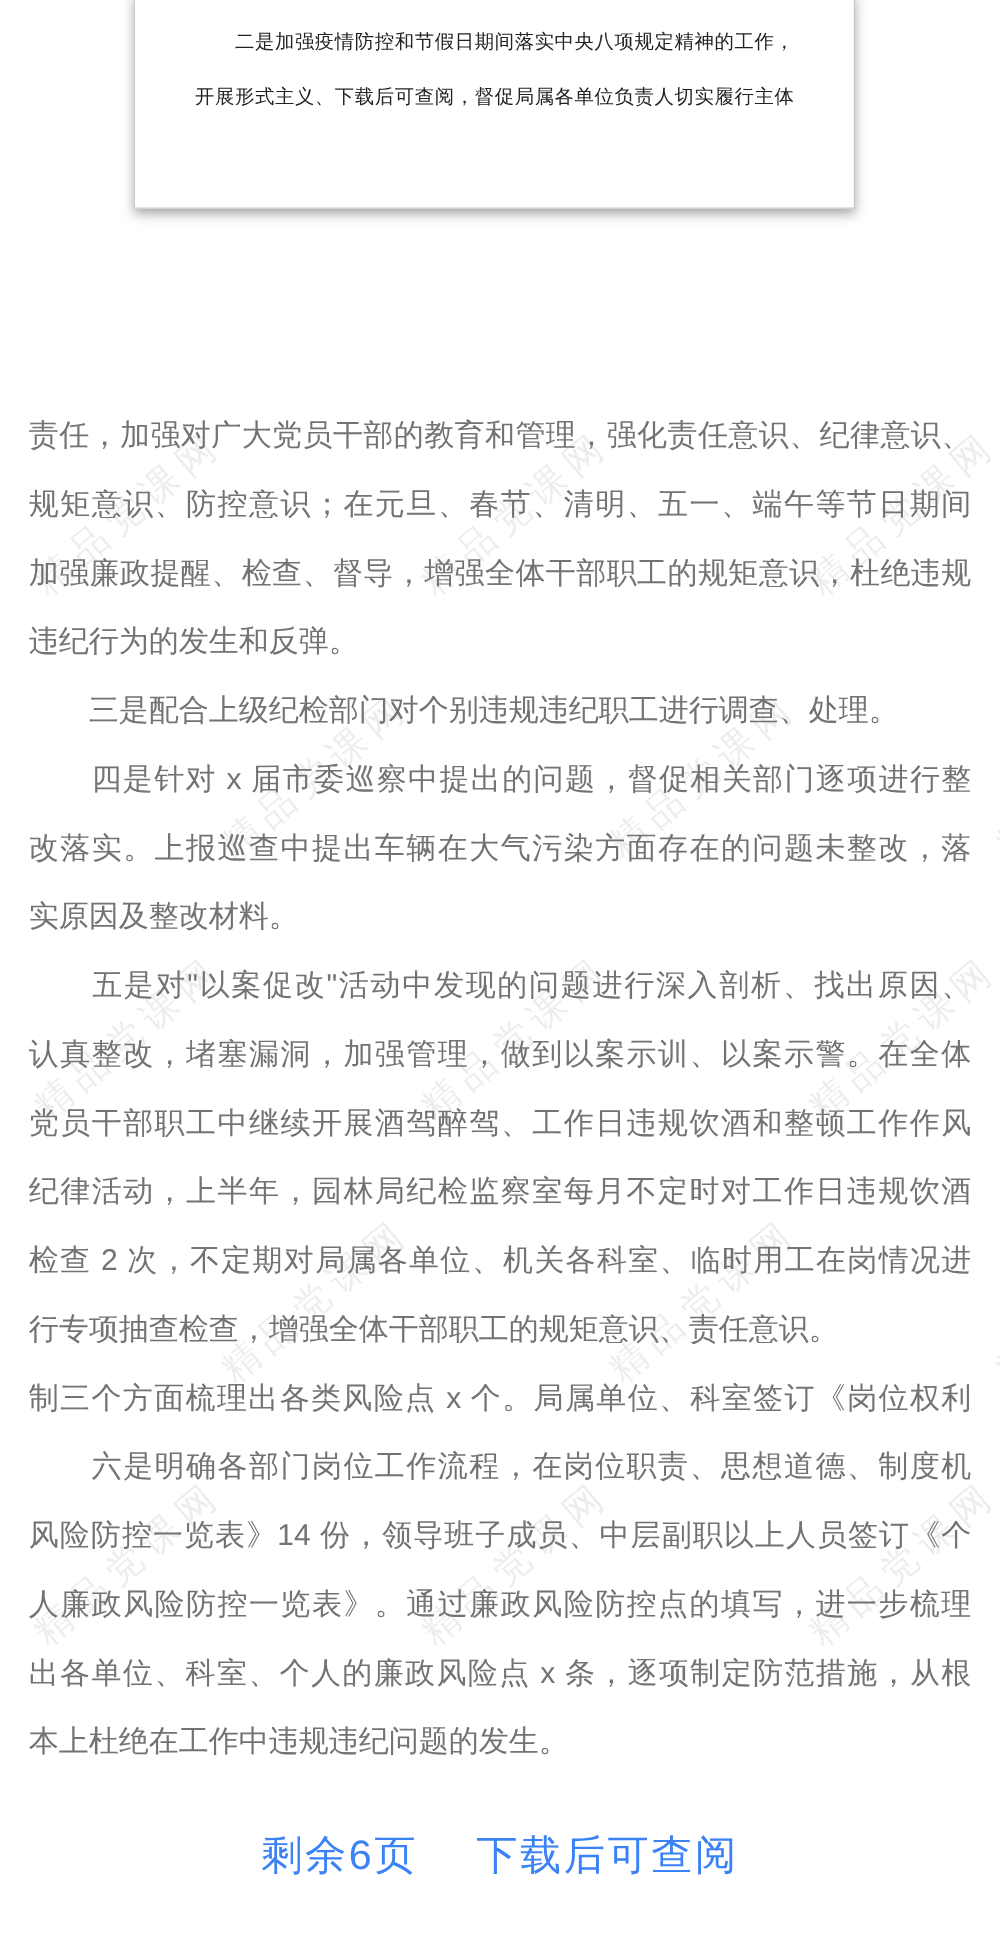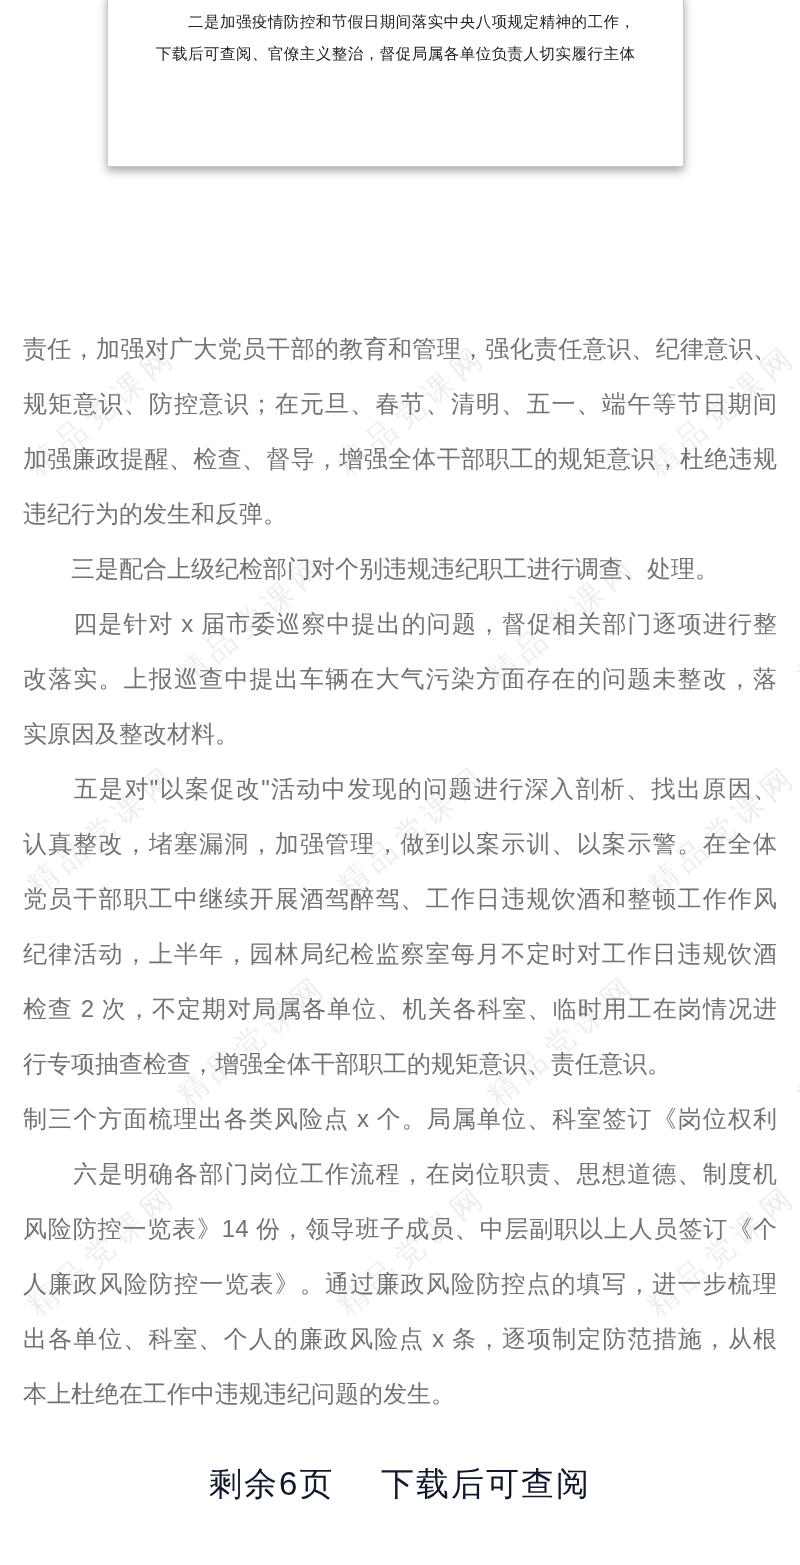--- a/index.html
+++ b/index.html
@@ -37,20 +37,21 @@
     font-size: 15.5px;
     height: 32px;
     line-height: 32px;
     color: #222222;
     white-space: nowrap;
     overflow: hidden;
   }
   .card-line.fill {
     text-align: justify;
     text-align-last: justify;
+    margin-top: 12px;
   }
 
   
   .watermark-layer {
     position: absolute;
     left: 0; top: 0;
     width: 800px; height: 1565px;
     z-index: 1;
     pointer-events: none;
   }
@@ -87,37 +88,37 @@
   .footer-notice {
     position: absolute;
     top: 1462px;
     left: 0;
     width: 800px;
     text-align: center;
     z-index: 2;
   }
   .footer-notice span {
     font-size: 33px;
-    color: #0f172a;
+    color: #3b82f6;
     letter-spacing: 2px;
   }
   .footer-notice .download-hint {
     margin-left: 42px;
     margin-top: 36px;
   }
 </style>
 </head>
 <body>
 
 <div class="stage">
 
   <div class="preview-card">
     <div class="card-text" id="card-lines">
         <div class="card-line fill">　　二是加强疫情防控和节假日期间落实中央八项规定精神的工作，</div>
-        <div class="card-line fill">下载后可查阅、官僚主义整治，督促局属各单位负责人切实履行主体</div>
+        <div class="card-line fill">开展形式主义、下载后可查阅，督促局属各单位负责人切实履行主体</div>
       </div>
   </div>
 
   <div class="watermark-layer" id="watermark-layer">
       <span class="wm" style="color: rgba(0, 0, 0, 0.07); left: 10px; top: 390px;">精品党课网</span>
       <span class="wm" style="color: rgba(0, 0, 0, 0.07); left: 320px; top: 390px;">精品党课网</span>
       <span class="wm" style="color: rgba(0, 0, 0, 0.07); left: 630px; top: 390px;">精品党课网</span>
       <span class="wm" style="color: rgba(0, 0, 0, 0.07); left: 160px; top: 600px;">精品党课网</span>
       <span class="wm" style="color: rgba(0, 0, 0, 0.07); left: 470px; top: 600px;">精品党课网</span>
       <span class="wm" style="color: rgba(0, 0, 0, 0.07); left: 780px; top: 600px;">精品党课网</span>

